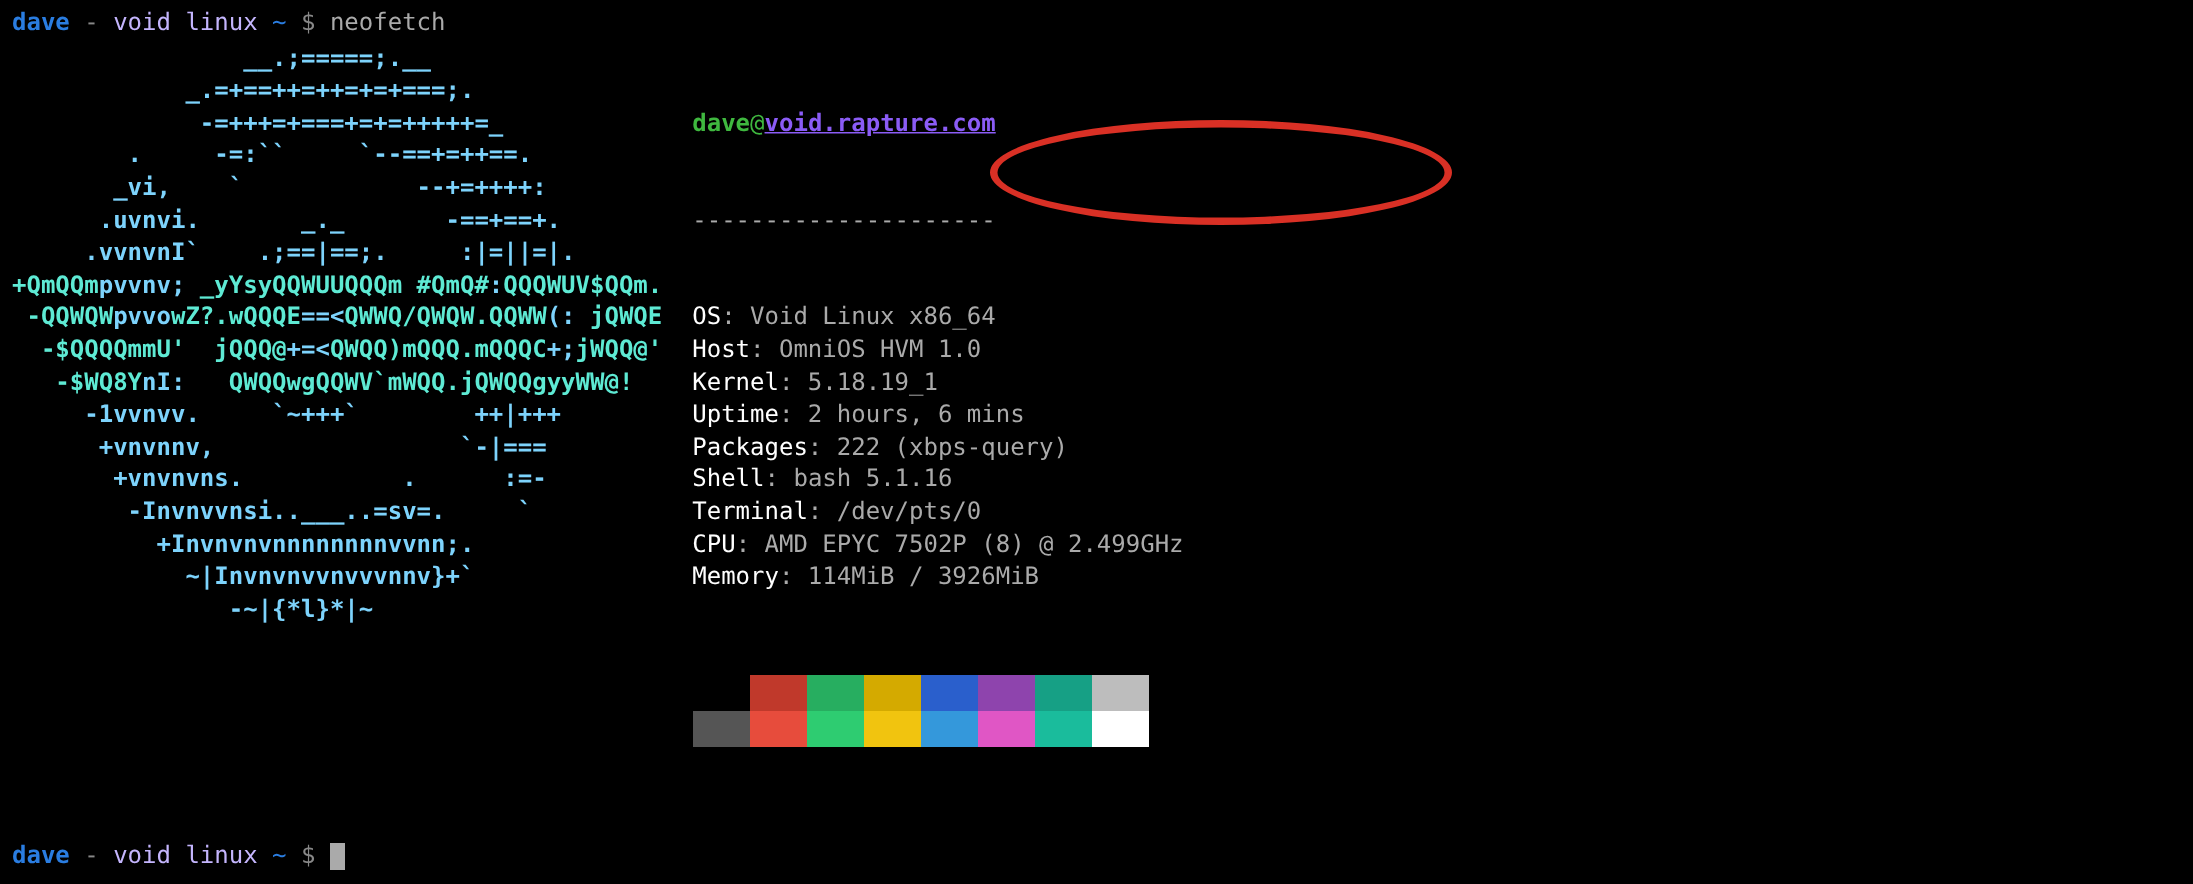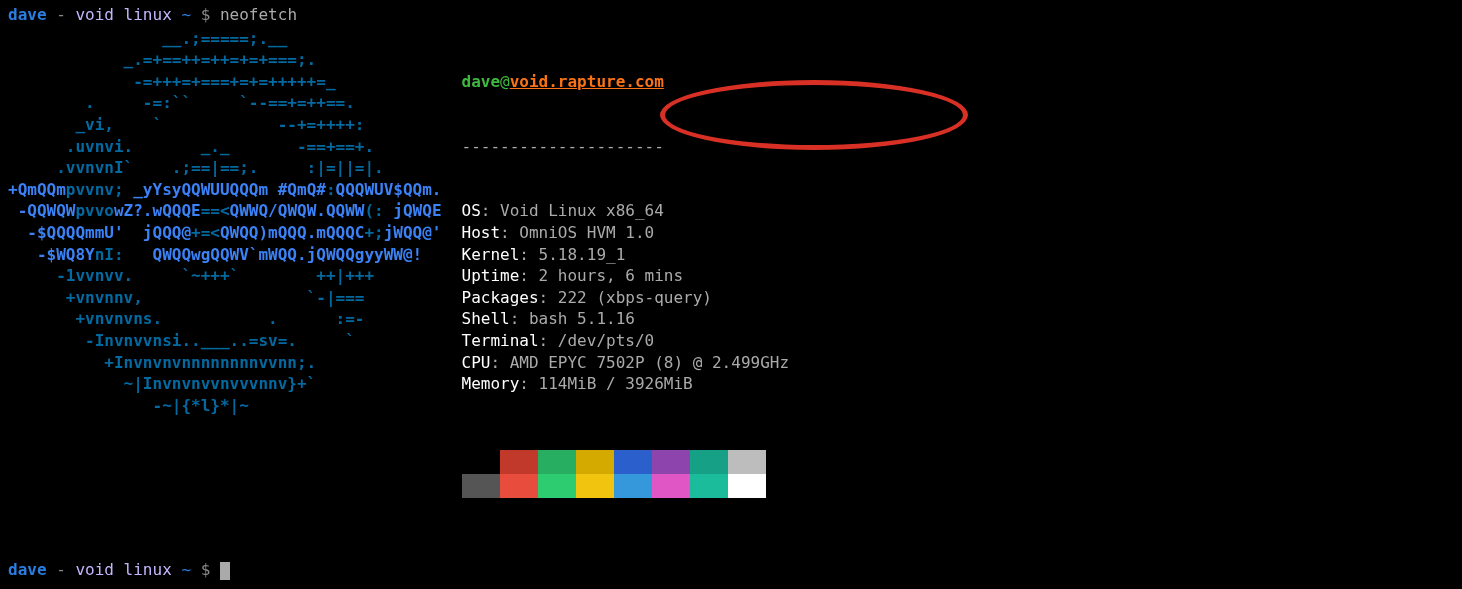--- a/index.html
+++ b/index.html
@@ -25,29 +25,29 @@
     .container {
       display: flex;
       align-items: flex-start;
       margin-top: 2px;
     }
     .ascii-art {
       white-space: pre;
       font-weight: bold;
       margin-right: 20px;
     }
-    .g { color: #0369a1; }
-    .gr { color: #3b82f6; }
+    .g { color: #7dd3fc; }
+    .gr { color: #5eead4; }
     .info {
       white-space: pre;
       padding-top: 0;
     }
     .info-user { color: #3fb83f; font-weight: bold; }
     .info-at { color: #3fb83f; }
-    .info-host { color: #f97316; font-weight: bold; text-decoration: underline; }
+    .info-host { color: #8b5cf6; font-weight: bold; text-decoration: underline; }
     .info-sep { color: #aaa; }
     .info-label { color: #fff; font-weight: normal; }
     .info-value { color: #aaa; }
     .palette {
       margin-top: 12px;
       display: flex;
       flex-direction: column;
     }
     .palette-row {
       display: flex;

